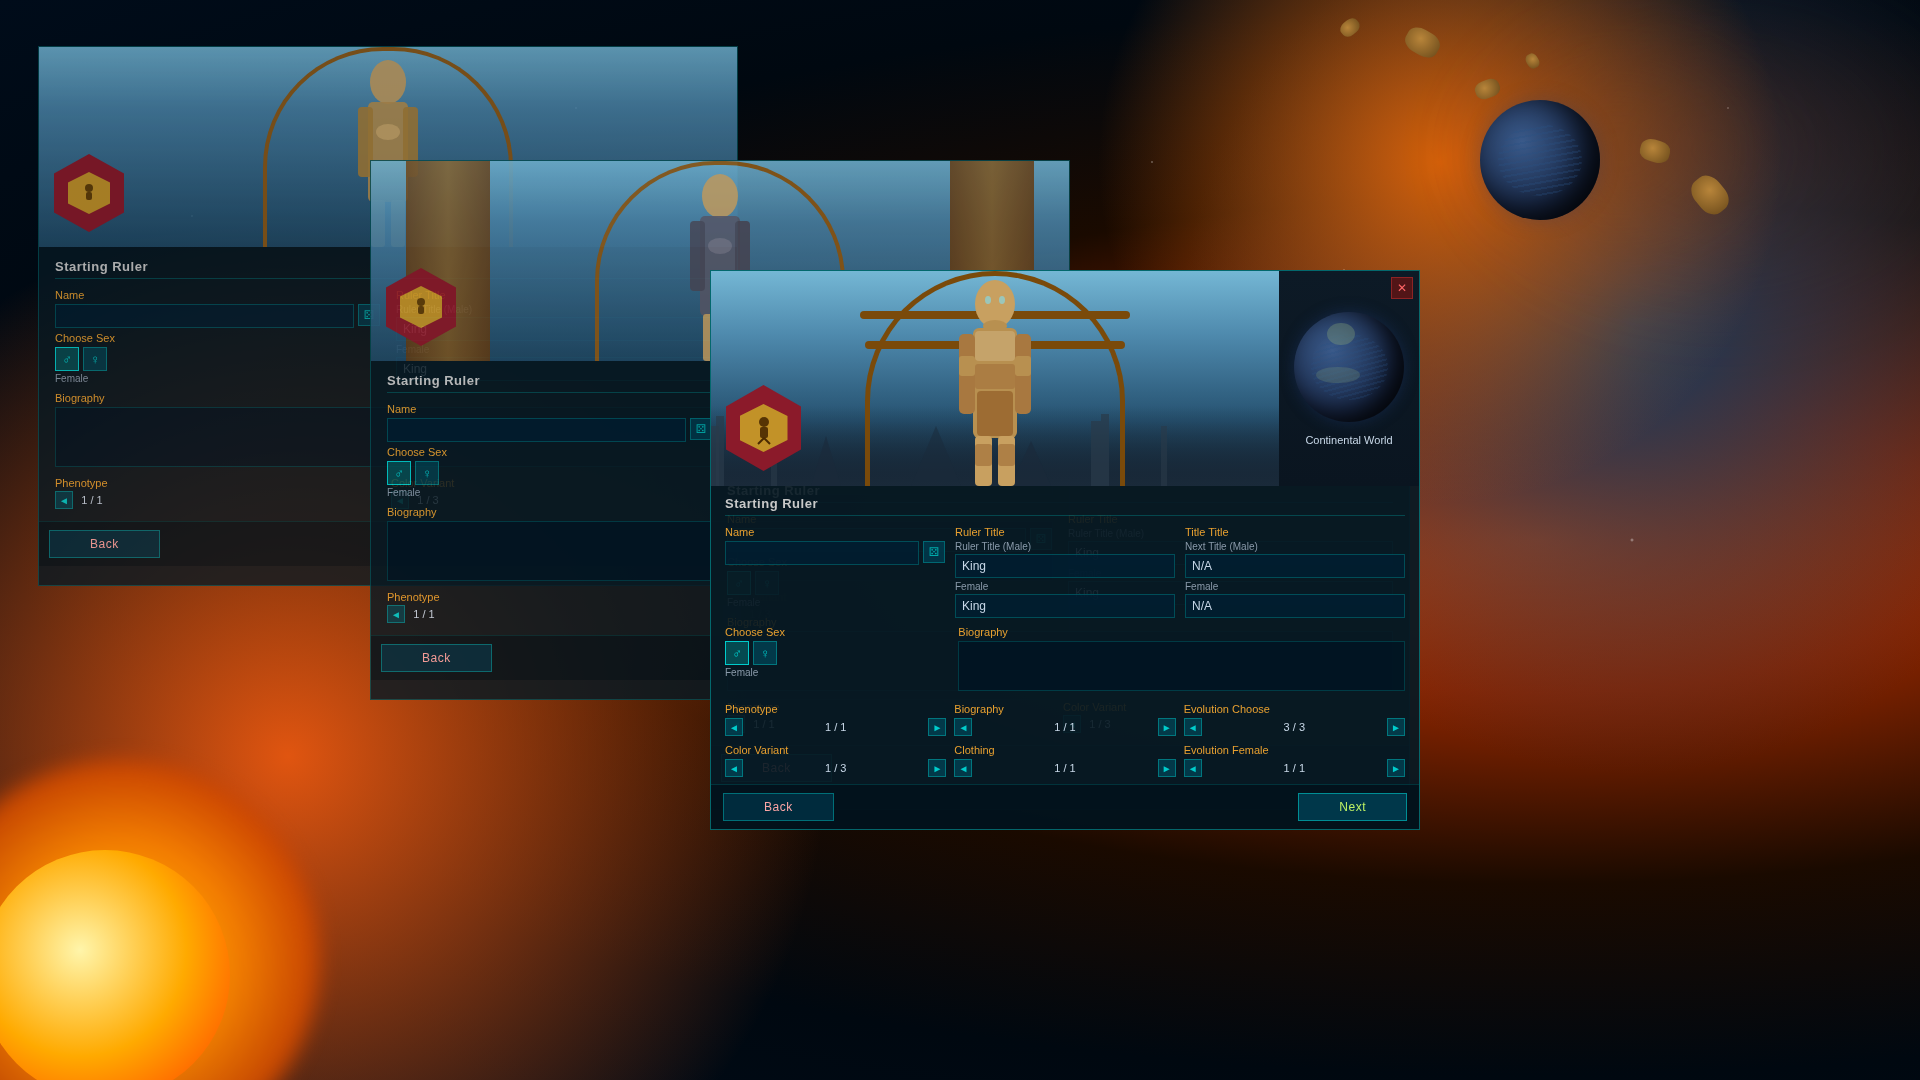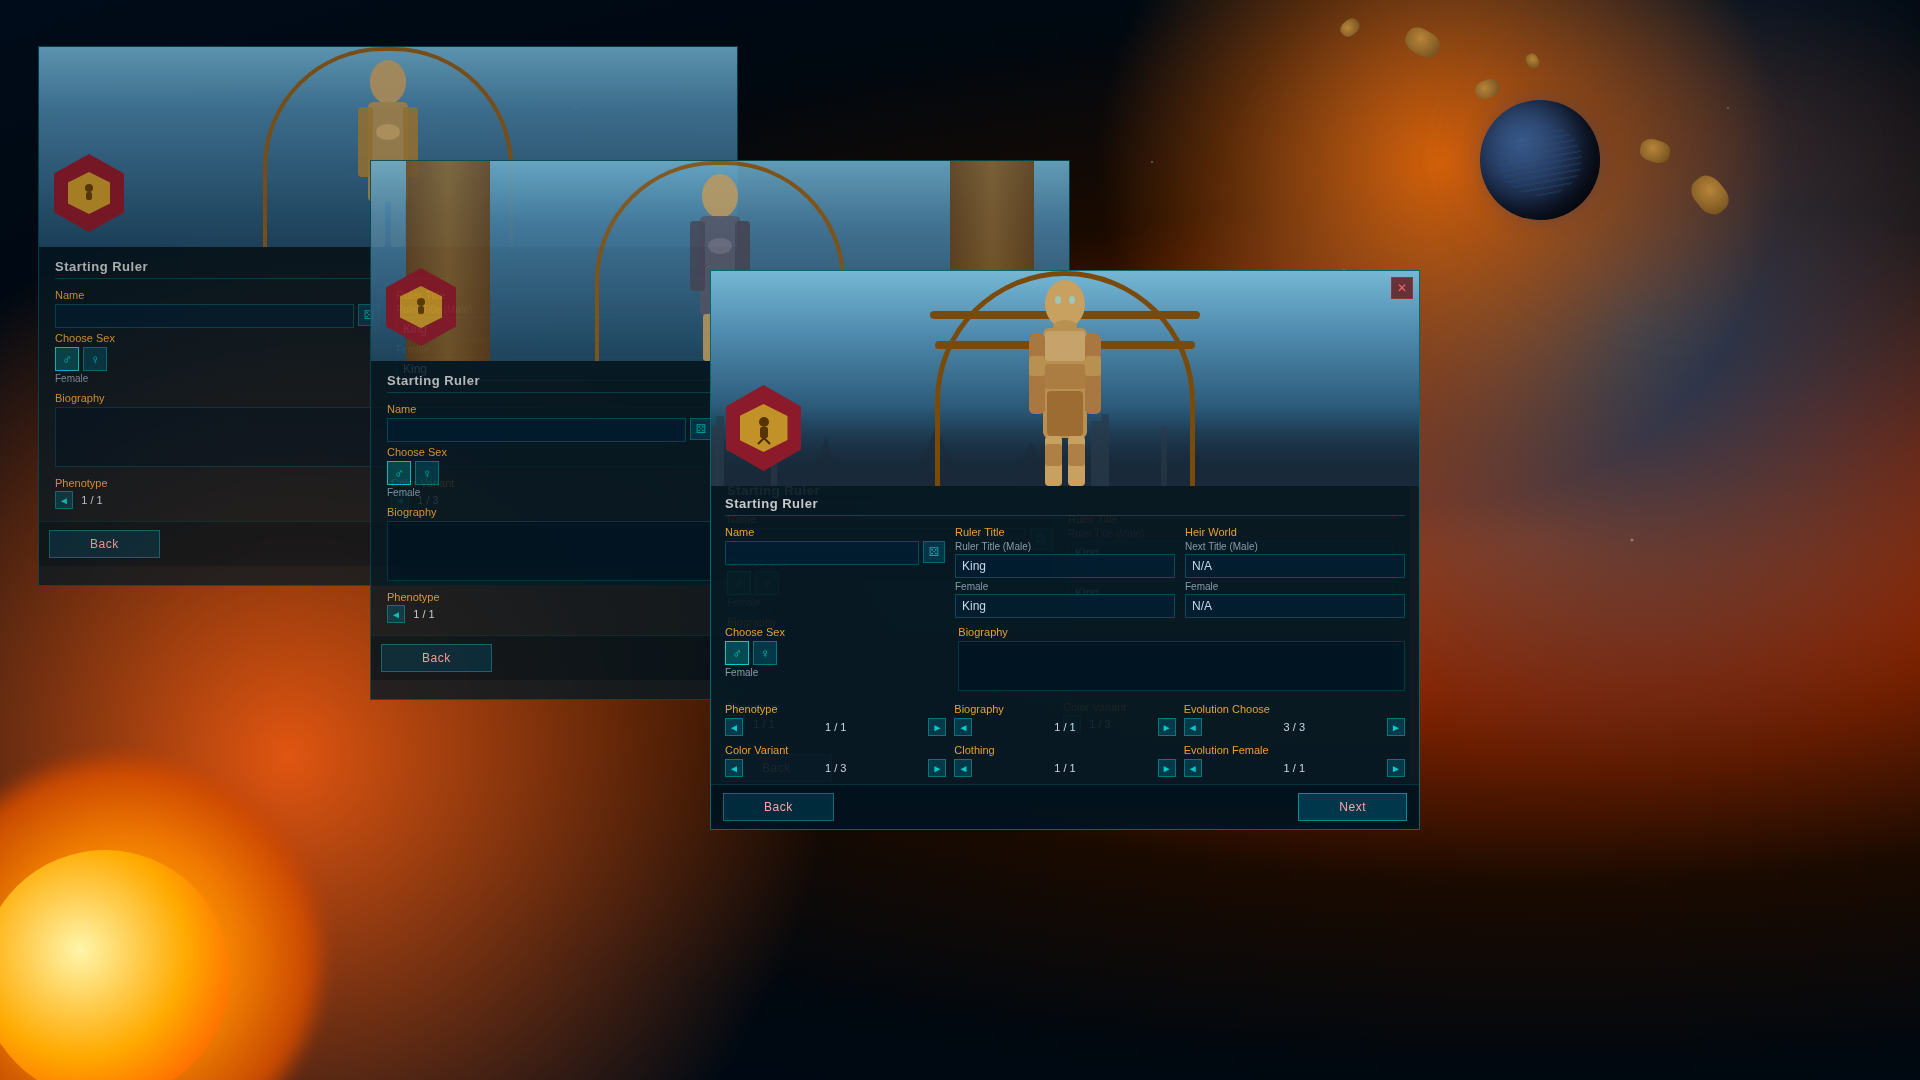--- a/index.html
+++ b/index.html
@@ -289,21 +289,21 @@
       color: #fca5a5;
       padding: 6px 40px;
       font-size: 12px;
       cursor: pointer;
       letter-spacing: 0.5px;
     }
 
     .btn-next {
       background: rgba(0, 60, 80, 0.9);
       border-color: rgba(0, 200, 200, 0.6);
-      color: #fca5a5;
+      color: #bef264;
     }
 
     .close-btn {
       position: absolute;
       top: 6px;
       right: 6px;
       width: 22px;
       height: 22px;
       background: rgba(100, 20, 20, 0.8);
       border: 1px solid rgba(200, 50, 50, 0.5);
@@ -674,20 +674,28 @@
               <circle cx="17" cy="11" r="5" fill="#4a2a00" opacity="0.9"></circle>
               <rect x="13" y="16" width="8" height="11" rx="2" fill="#4a2a00" opacity="0.9"></rect>
               <line x1="17" y1="27" x2="11" y2="33" stroke="#4a2a00" stroke-width="2"></line>
               <line x1="17" y1="27" x2="23" y2="33" stroke="#4a2a00" stroke-width="2"></line>
             </svg>
           </div>
         </div>
       </div>
     </div>
 
+    <div style="width:140px;background:linear-gradient(180deg,#0d1a26,#0a1520);display:flex;flex-direction:column;align-items:center;justify-content:center;gap:12px;padding:10px;">
+      <div style="width:110px;height:110px;border-radius:50%;background:radial-gradient(circle at 35% 35%,#3a5a8a,#1a2a4a 60%,#0a1020);box-shadow:inset -12px -8px 25px rgba(0,0,0,0.8),0 0 15px rgba(30,60,120,0.4);position:relative;overflow:hidden;">
+        <div style="position:absolute;top:20%;left:15%;width:70%;height:60%;border-radius:50%;background:repeating-linear-gradient(165deg,transparent 0px,transparent 3px,rgba(40,80,130,0.25) 3px,rgba(40,80,130,0.25) 5px);"></div>
+        <div style="position:absolute;top:10%;left:30%;width:25%;height:20%;border-radius:50%;background:rgba(150,180,120,0.3);"></div>
+        <div style="position:absolute;top:50%;left:20%;width:40%;height:15%;border-radius:50%;background:rgba(150,180,120,0.2);"></div>
+      </div>
+      <div style="color:#c8d8e8;font-size:11px;text-align:center;">Continental World</div>
+    </div>
   </div>
 
   <div style="padding:10px 14px;">
     <div class="section-title">Starting Ruler</div>
 
     <div style="display:grid;grid-template-columns:1fr 1fr 1fr;gap:10px;margin-bottom:8px;">
 
       <div>
         <div class="form-label">Name</div>
         <div style="display:flex;gap:4px;">
@@ -698,21 +706,21 @@
 
       <div>
         <div class="form-label">Ruler Title</div>
         <div class="form-sublabel">Ruler Title (Male)</div>
         <div class="form-value">King</div>
         <div class="form-sublabel" style="margin-top:3px;">Female</div>
         <div class="form-value">King</div>
       </div>
 
       <div>
-        <div class="form-label">Heir World</div>
+        <div class="form-label">Title Title</div>
         <div class="form-sublabel">Next Title (Male)</div>
         <div class="form-value">N/A</div>
         <div class="form-sublabel" style="margin-top:3px;">Female</div>
         <div class="form-value">N/A</div>
       </div>
     </div>
 
     <div style="display:grid;grid-template-columns:1fr 2fr;gap:10px;margin-bottom:8px;">
       <div>
         <div class="form-label">Choose Sex</div>

